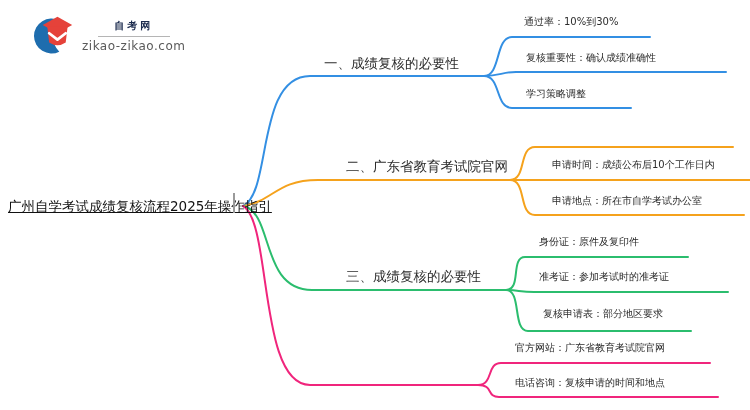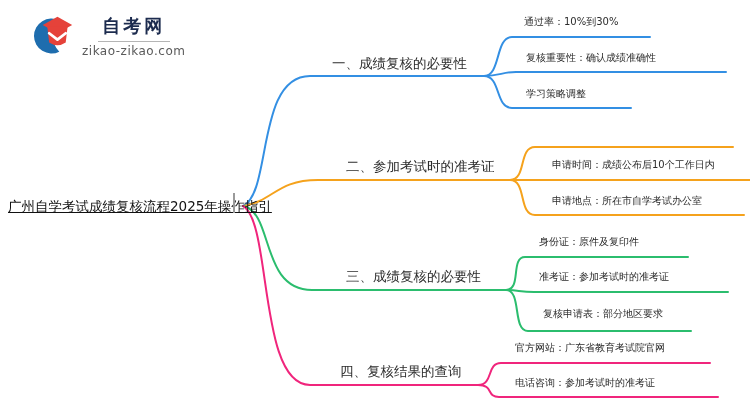--- a/index.html
+++ b/index.html
@@ -12,21 +12,21 @@
   svg.links{position:absolute;left:0;top:0;width:750px;height:410px;pointer-events:none;}
   svg.links path{fill:none;stroke-width:2;stroke-linecap:round;stroke-linejoin:round;}
   .node{position:absolute;white-space:nowrap;color:#2b2b2b;font-size:10px;line-height:1.25;cursor:default;}
   .root-label{font-size:13.5px;color:#111;font-weight:500;}
   .branch-label{font-size:13.5px;}
   .caret{position:absolute;width:2px;height:20px;background:#9a9a9a;}
   
   .logo{position:absolute;left:28px;top:14px;display:flex;align-items:center;}
   .logo-icon{width:46px;height:44px;flex:0 0 auto;}
   .logo-text{margin-left:8px;display:flex;flex-direction:column;align-items:center;}
-  .logo-name{font-size:18px;font-weight:bold;color:#1c2b4e;letter-spacing:3px;}
+  .logo-name{font-size:10px;font-weight:bold;color:#1c2b4e;letter-spacing:3px;}
   .logo-divider{width:72px;height:1px;background:#b5b5b5;margin:3px 0 2px;}
   .logo-domain{font-size:12px;color:#5a5a5a;letter-spacing:0.5px;}
 </style>
 </head>
 <body>
 
 <div id="stage">
 
   <svg class="links" viewBox="0 0 750 410">
 
@@ -60,32 +60,31 @@
     <div class="logo-text">
       <div class="logo-name">自考网</div>
       <div class="logo-divider"></div>
       <div class="logo-domain">zikao-zikao.com</div>
     </div>
   </div>
 
   <div class="node root-label" style="left:8px;top:198px;text-decoration:underline;">广州自学考试成绩复核流程2025年操作指引</div>
   <div class="caret" style="left:233px;top:193px;"></div>
 
-  <div class="node branch-label" style="left:332px;top:55px;">一、成绩复核的必要性</div>
-  <div class="node branch-label" style="left:346px;top:158px;">二、参加考试时的准考证</div>
+  <div class="node branch-label" style="left:324px;top:55px;">一、成绩复核的必要性</div>
+  <div class="node branch-label" style="left:346px;top:158px;">二、广东省教育考试院官网</div>
   <div class="node branch-label" style="left:346px;top:268px;">三、成绩复核的必要性</div>
-  <div class="node branch-label" style="left:340px;top:363px;">四、复核结果的查询</div>
 
   <div class="node" style="left:524px;top:16px;">通过率：10%到30%</div>
   <div class="node" style="left:526px;top:52px;">复核重要性：确认成绩准确性</div>
   <div class="node" style="left:526px;top:88px;">学习策略调整</div>
 
   <div class="node" style="left:552px;top:159px;">申请时间：成绩公布后10个工作日内</div>
   <div class="node" style="left:552px;top:195px;">申请地点：所在市自学考试办公室</div>
 
   <div class="node" style="left:539px;top:271px;">准考证：参加考试时的准考证</div>
   <div class="node" style="left:539px;top:236px;">身份证：原件及复印件</div>
   <div class="node" style="left:543px;top:308px;">复核申请表：部分地区要求</div>
 
   <div class="node" style="left:515px;top:342px;">官方网站：广东省教育考试院官网</div>
-  <div class="node" style="left:515px;top:377px;">电话咨询：参加考试时的准考证</div>
+  <div class="node" style="left:515px;top:377px;">电话咨询：复核申请的时间和地点</div>
 
 </div>
 
 </body></html>

